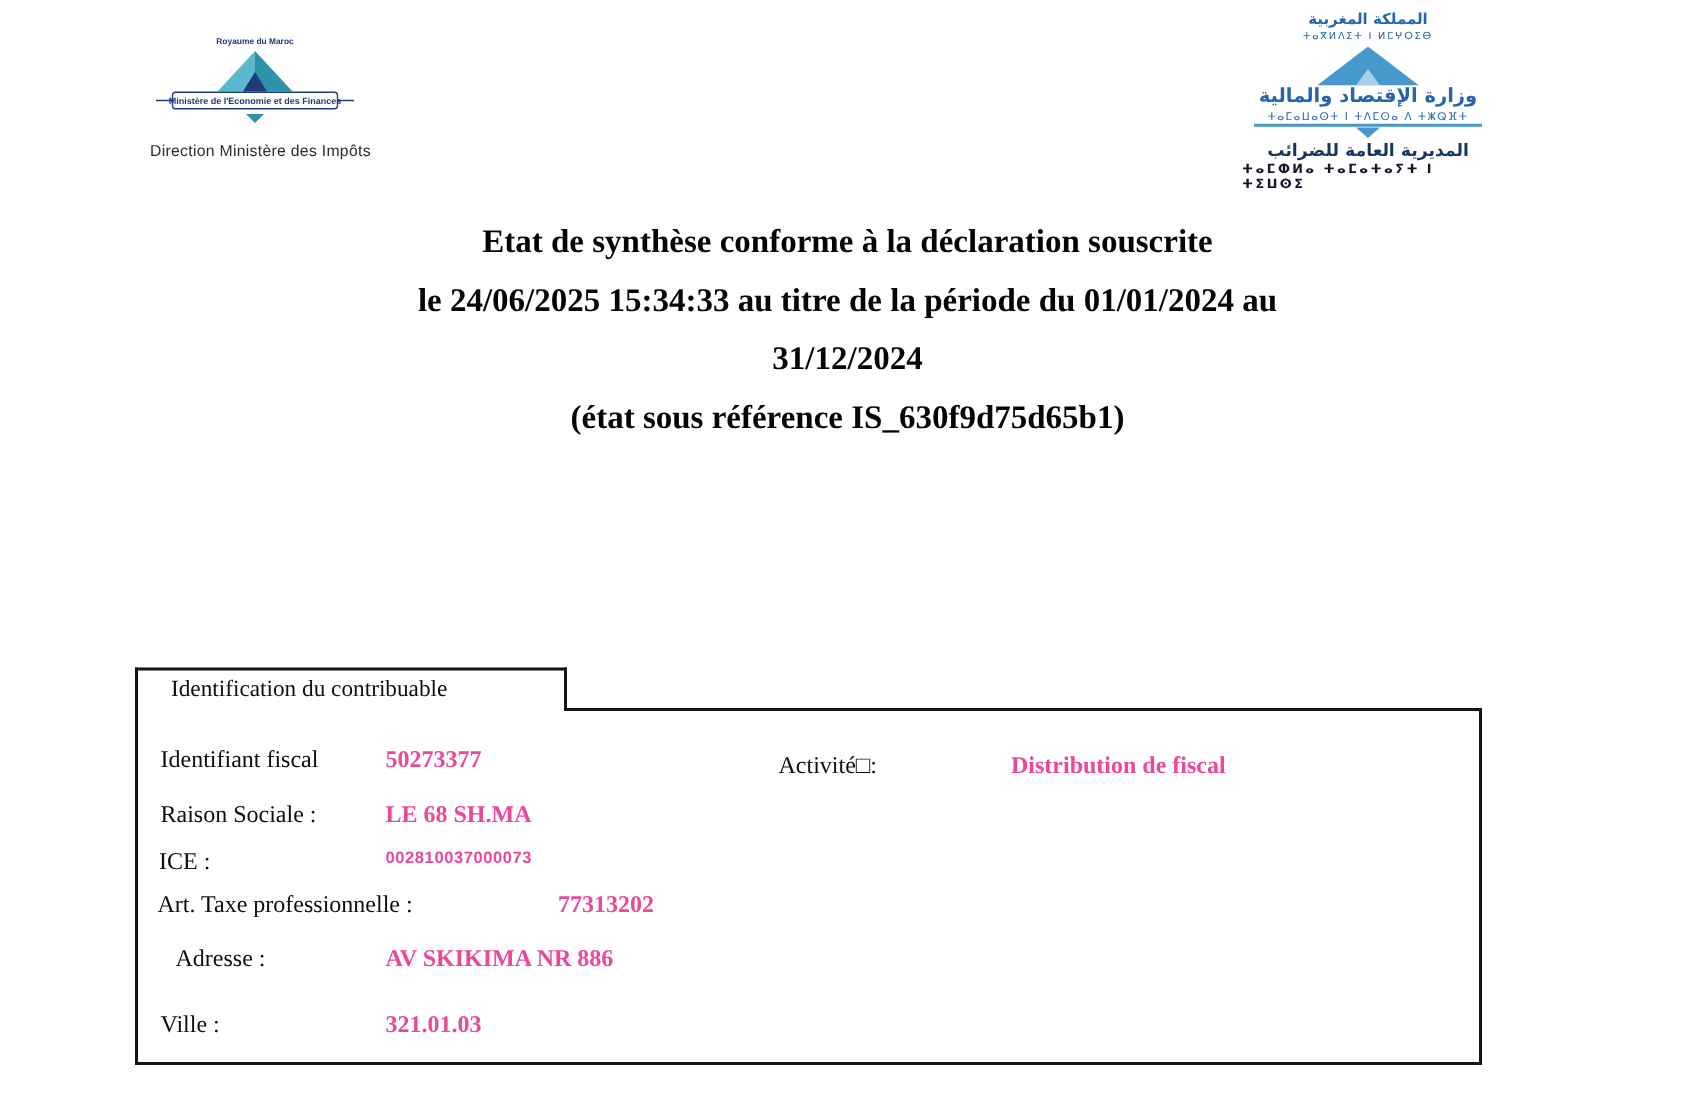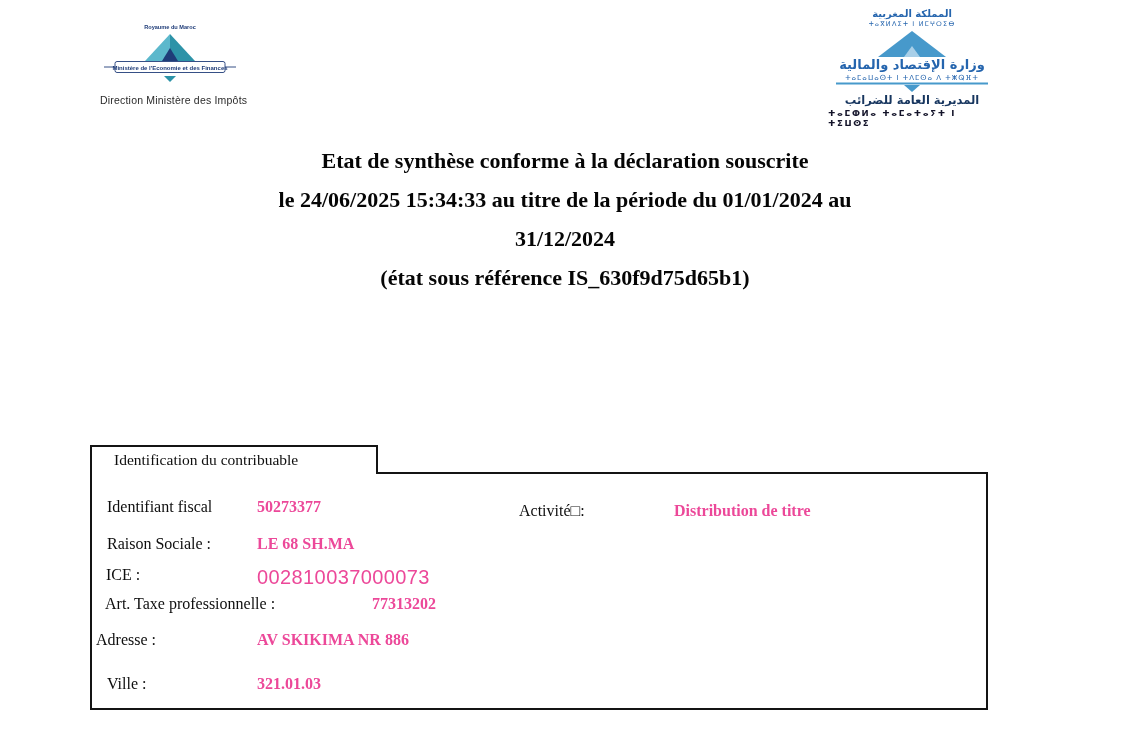--- a/index.html
+++ b/index.html
@@ -61,27 +61,27 @@
   .id-box {
     position: absolute; left: 90px; top: 472px;
     width: 898px; height: 238px;
     border: 2px solid #141414;
     background: #ffffff;
     z-index: 1;
   }
   .field-row { position: absolute; height: 20px; width: 100%; font-size: 16px; }
   .f-label { position: absolute; white-space: nowrap; color: #0e0e0e; }
   .f-value { position: absolute; white-space: nowrap; font-weight: bold; color: #ec4899; }
-  .f-value.sans { font-family: "Liberation Sans", sans-serif; font-weight: normal; font-size: 20px; letter-spacing: 0.4px; text-align: right; }
+  .f-value.sans { font-family: "Liberation Sans", sans-serif; font-weight: bold; font-size: 11px; letter-spacing: 0.4px; text-align: right; }
 
   .row-0 { top: 24px; }   .row-0 .f-label { left: 15px; } .row-0 .f-value { left: 165px; }
   .row-1 { top: 61px; }   .row-1 .f-label { left: 15px; } .row-1 .f-value { left: 165px; }
   .row-2 { top: 92px; }   .row-2 .f-label { left: 14px; } .row-2 .f-value { left: 165px; }
   .row-3 { top: 121px; }  .row-3 .f-label { left: 13px; } .row-3 .f-value { left: 280px; }
-  .row-4 { top: 157px; }  .row-4 .f-label { left: 4px; text-align: center; } .row-4 .f-value { left: 165px; }
+  .row-4 { top: 157px; }  .row-4 .f-label { left: 25px; text-align: center; } .row-4 .f-value { left: 165px; }
   .row-5 { top: 201px; }  .row-5 .f-label { left: 15px; } .row-5 .f-value { left: 165px; }
   .row-r0 { top: 28px; }  .row-r0 .f-label { left: 427px; } .row-r0 .f-value { left: 582px; }
 </style>
 </head>
 <body>
 
 <div class="logo-left">
   <svg width="140" height="64" viewBox="0 0 140 64">
     <text x="70" y="9" text-anchor="middle" font-size="5.6" font-weight="bold" fill="#1f3c78" font-family="Liberation Sans, sans-serif">Royaume du Maroc</text>
     <polygon points="70,14 45,41 70,41" fill="#5cb8cc"></polygon>
@@ -150,16 +150,16 @@
     <span class="f-value">AV SKIKIMA NR 886</span>
   </div>
 
   <div class="field-row row-5">
     <span class="f-label">Ville :</span>
     <span class="f-value">321.01.03</span>
   </div>
 
   <div class="field-row row-r0">
     <span class="f-label">Activité□:</span>
-    <span class="f-value">Distribution de titre</span>
+    <span class="f-value">Distribution de fiscal</span>
   </div>
 
 </div>
 
 </body></html>

